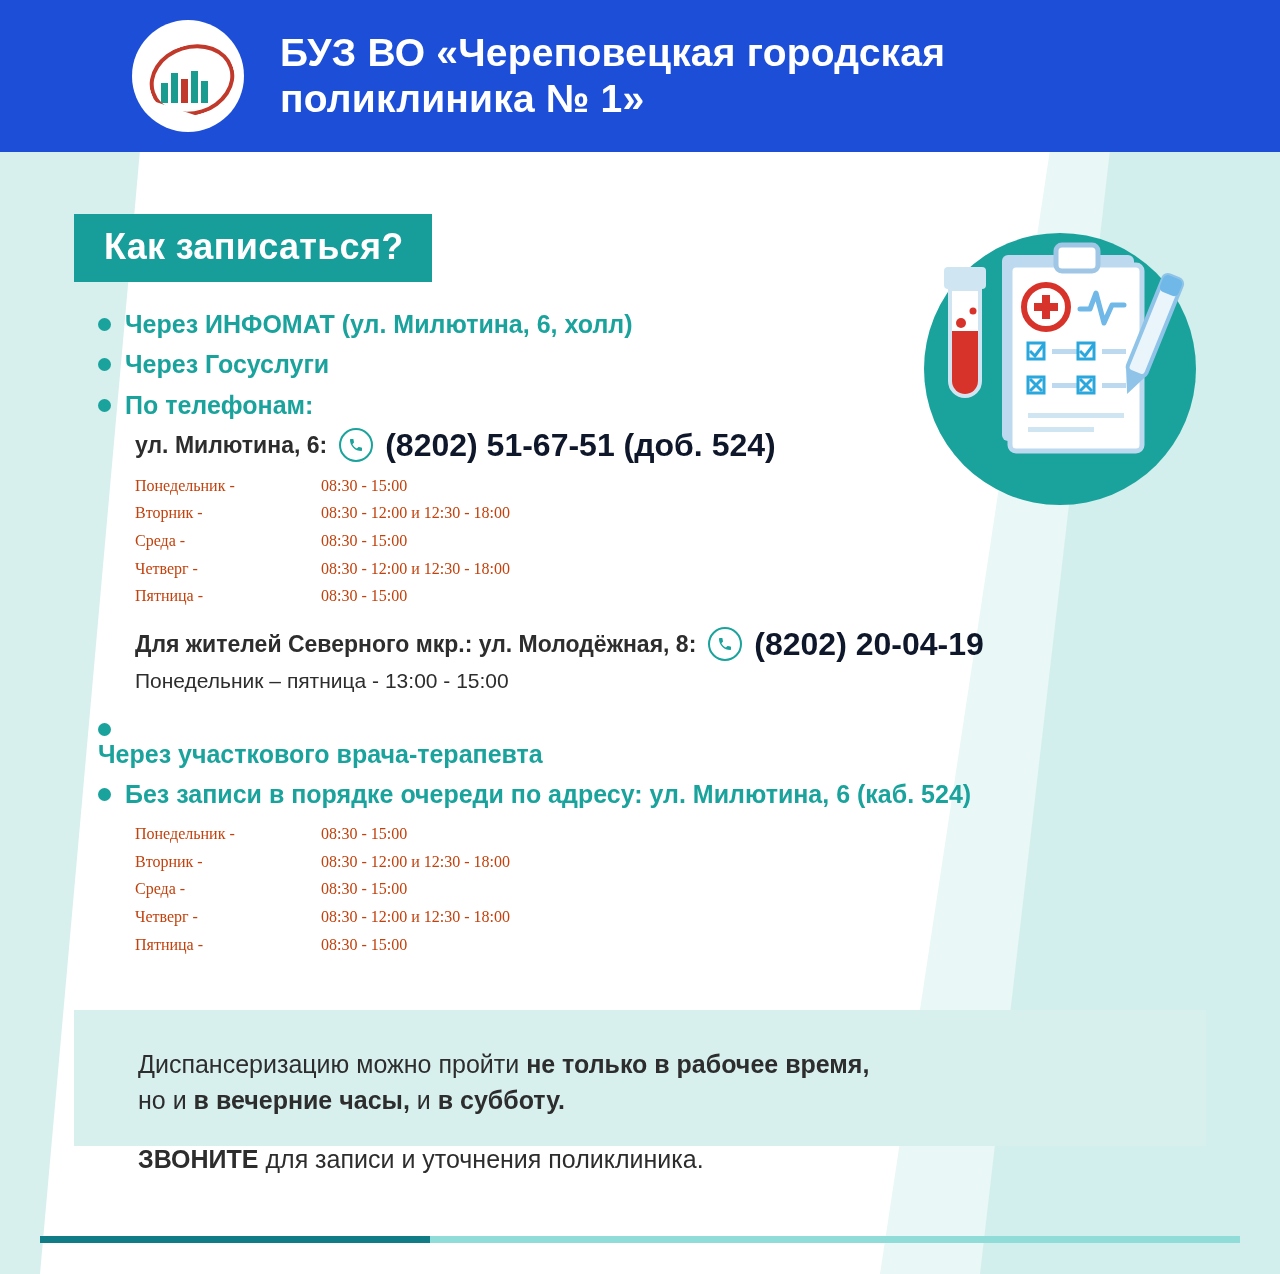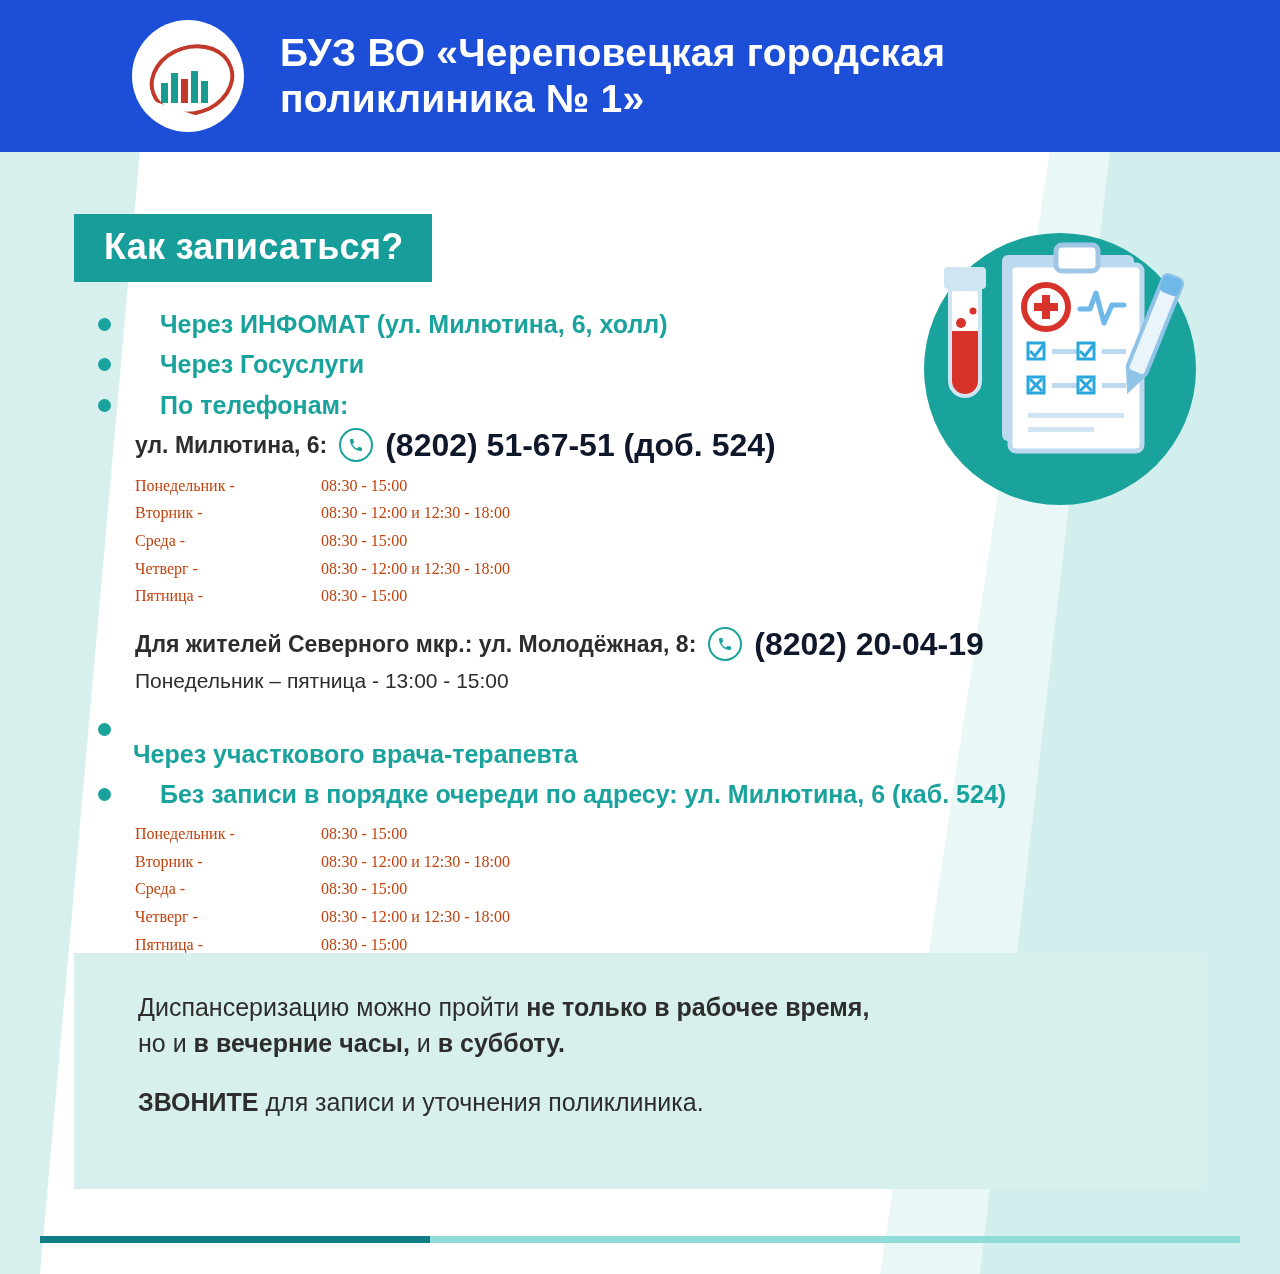--- a/index.html
+++ b/index.html
@@ -152,21 +152,20 @@
     width: 13px; height: 13px;
     border-radius: 50%;
     background: #1aa39c;
     margin: 12px 14px 0 0;
   }
   .bullet-text {
     color: #1aa39c;
     font-size: 25px;
     font-weight: bold;
     line-height: 1.45;
-    padding-left: 35px;
   }
 
   .sub-block { margin-left: 37px; }
 
   .phone-line {
     display: flex;
     align-items: center;
     color: #2d2d2d;
     font-size: 23px;
     font-weight: bold;
@@ -205,23 +204,23 @@
   .note-line {
     font-size: 21px;
     color: #2d2d2d;
     margin-top: 6px;
   }
 
   
   .bottom-panel {
     position: absolute;
     left: 74px;
-    top: 953px;
+    top: 1010px;
     width: 1132px;
-    height: 236px;
+    height: 136px;
     background: #d7f0ee;
     z-index: 3;
     box-sizing: border-box;
     padding: 36px 0 0 64px;
   }
   .bp-text {
     font-size: 25px;
     color: #2d2d2d;
     line-height: 1.45;
   }

